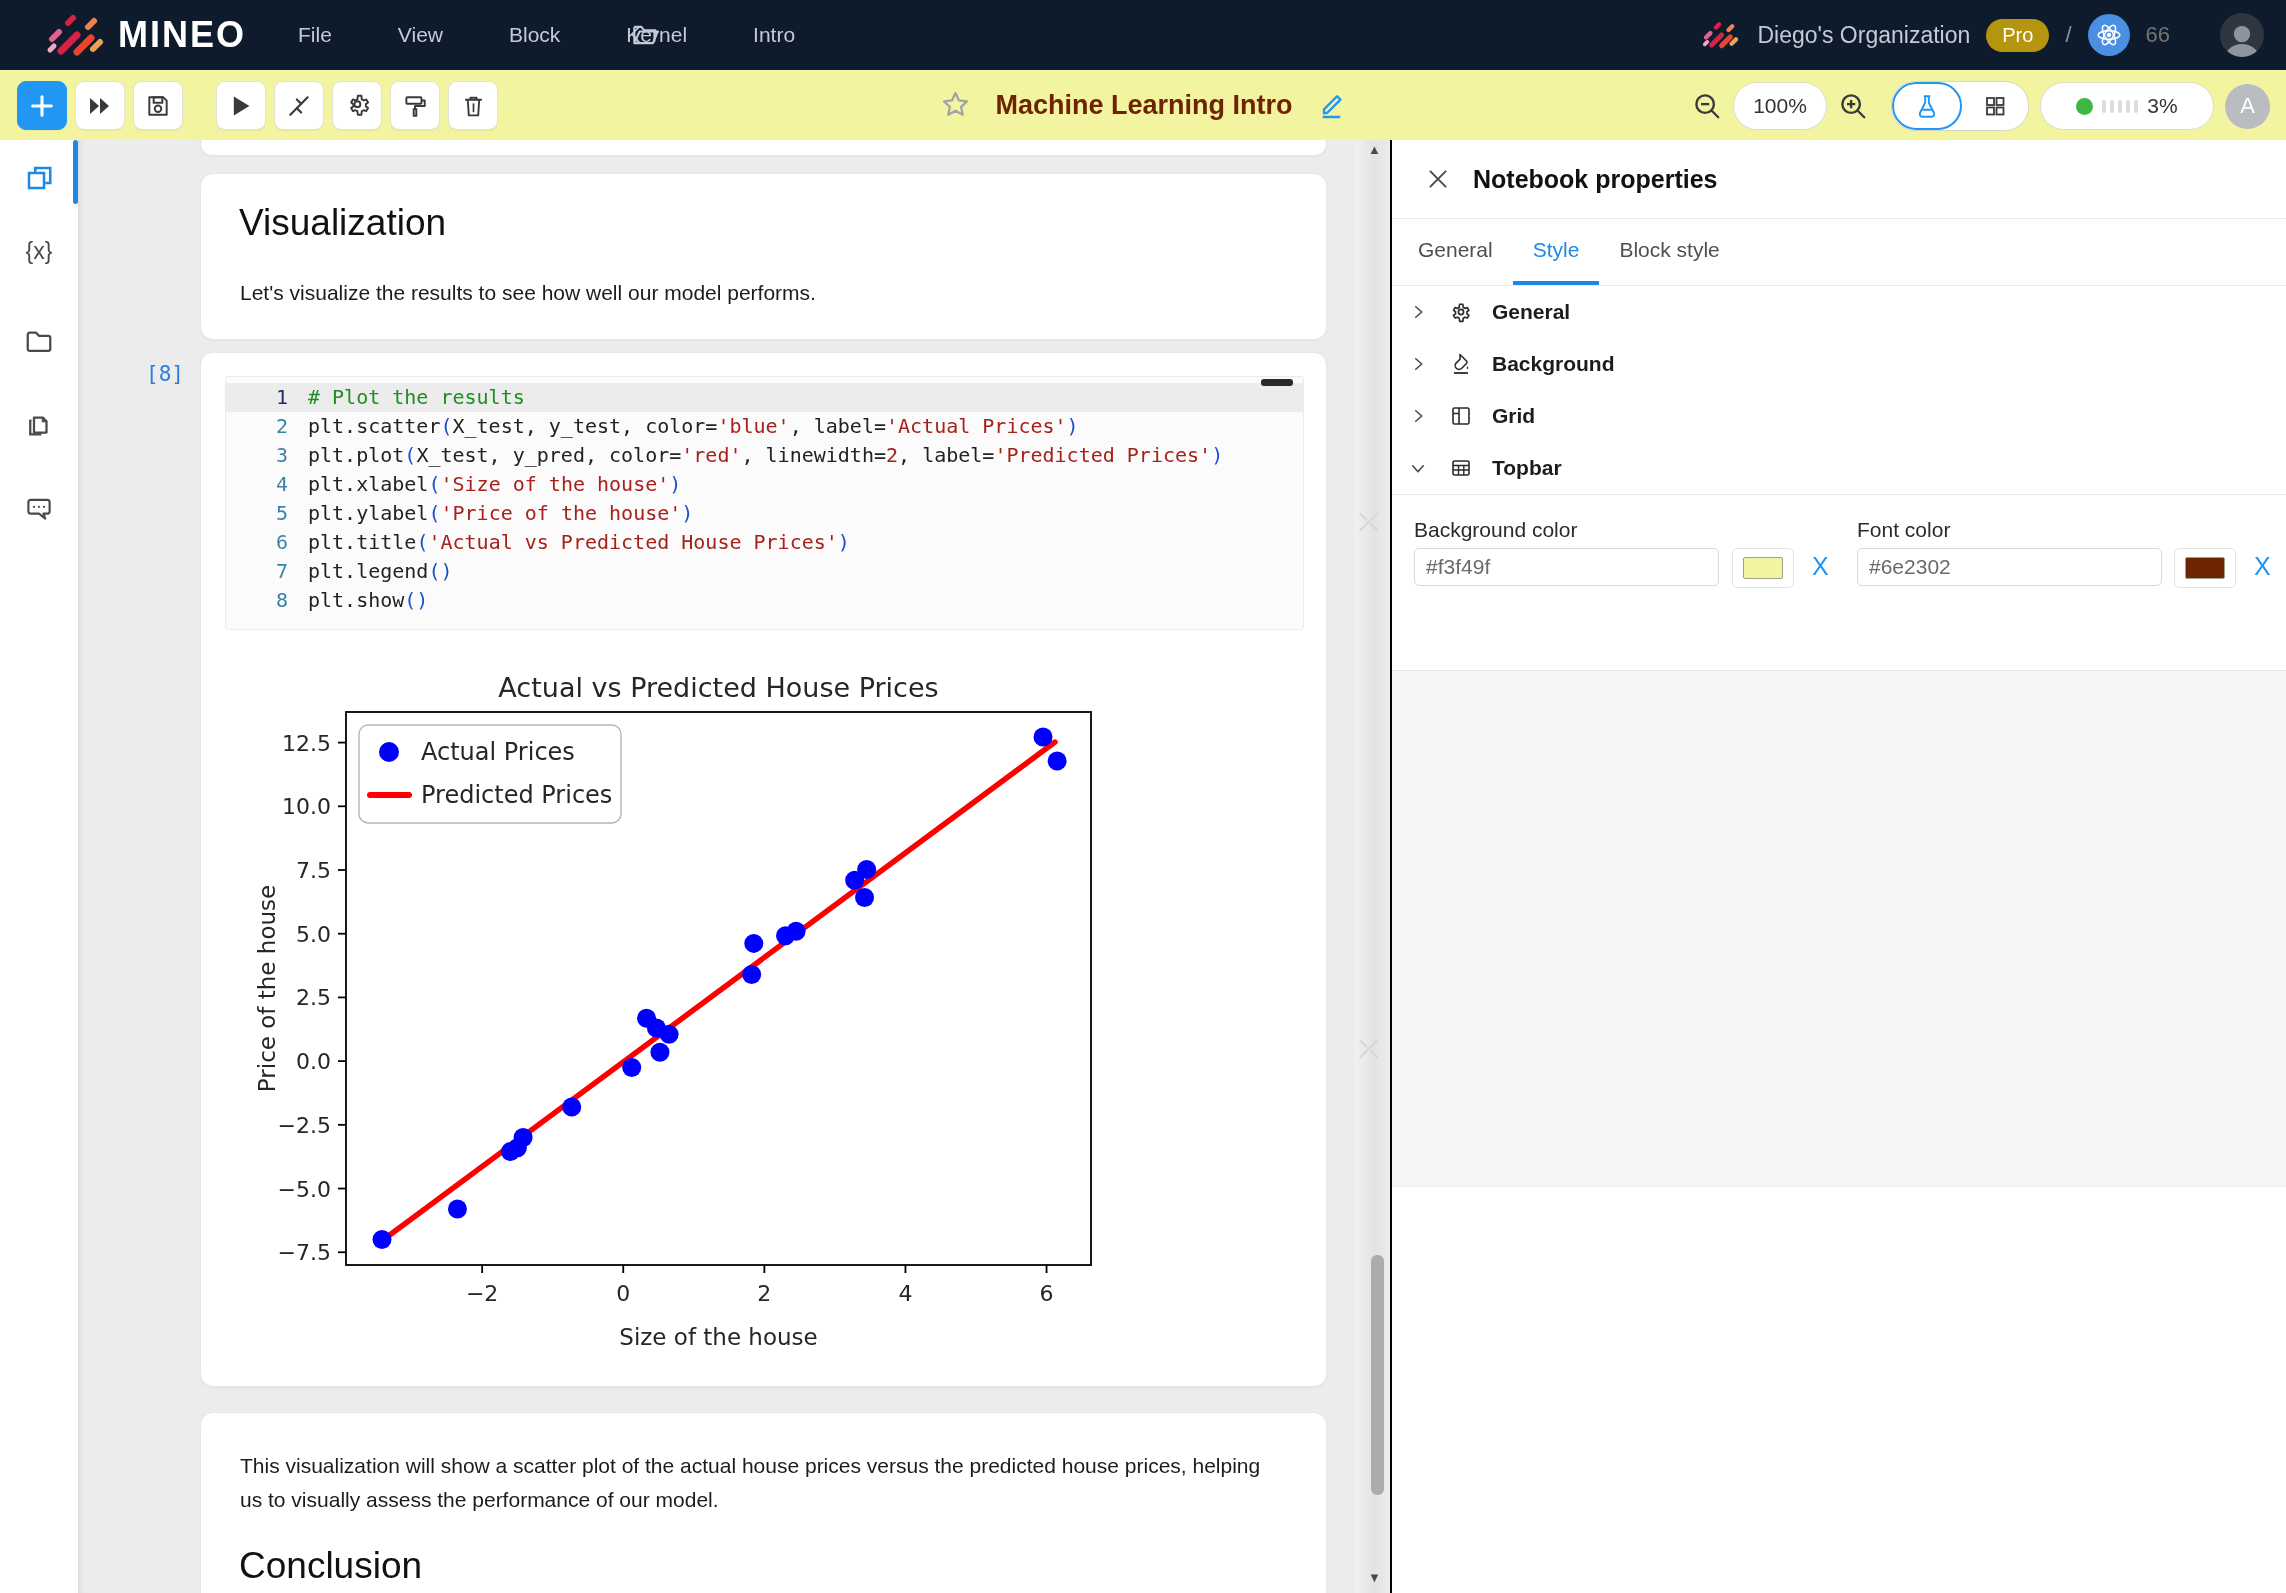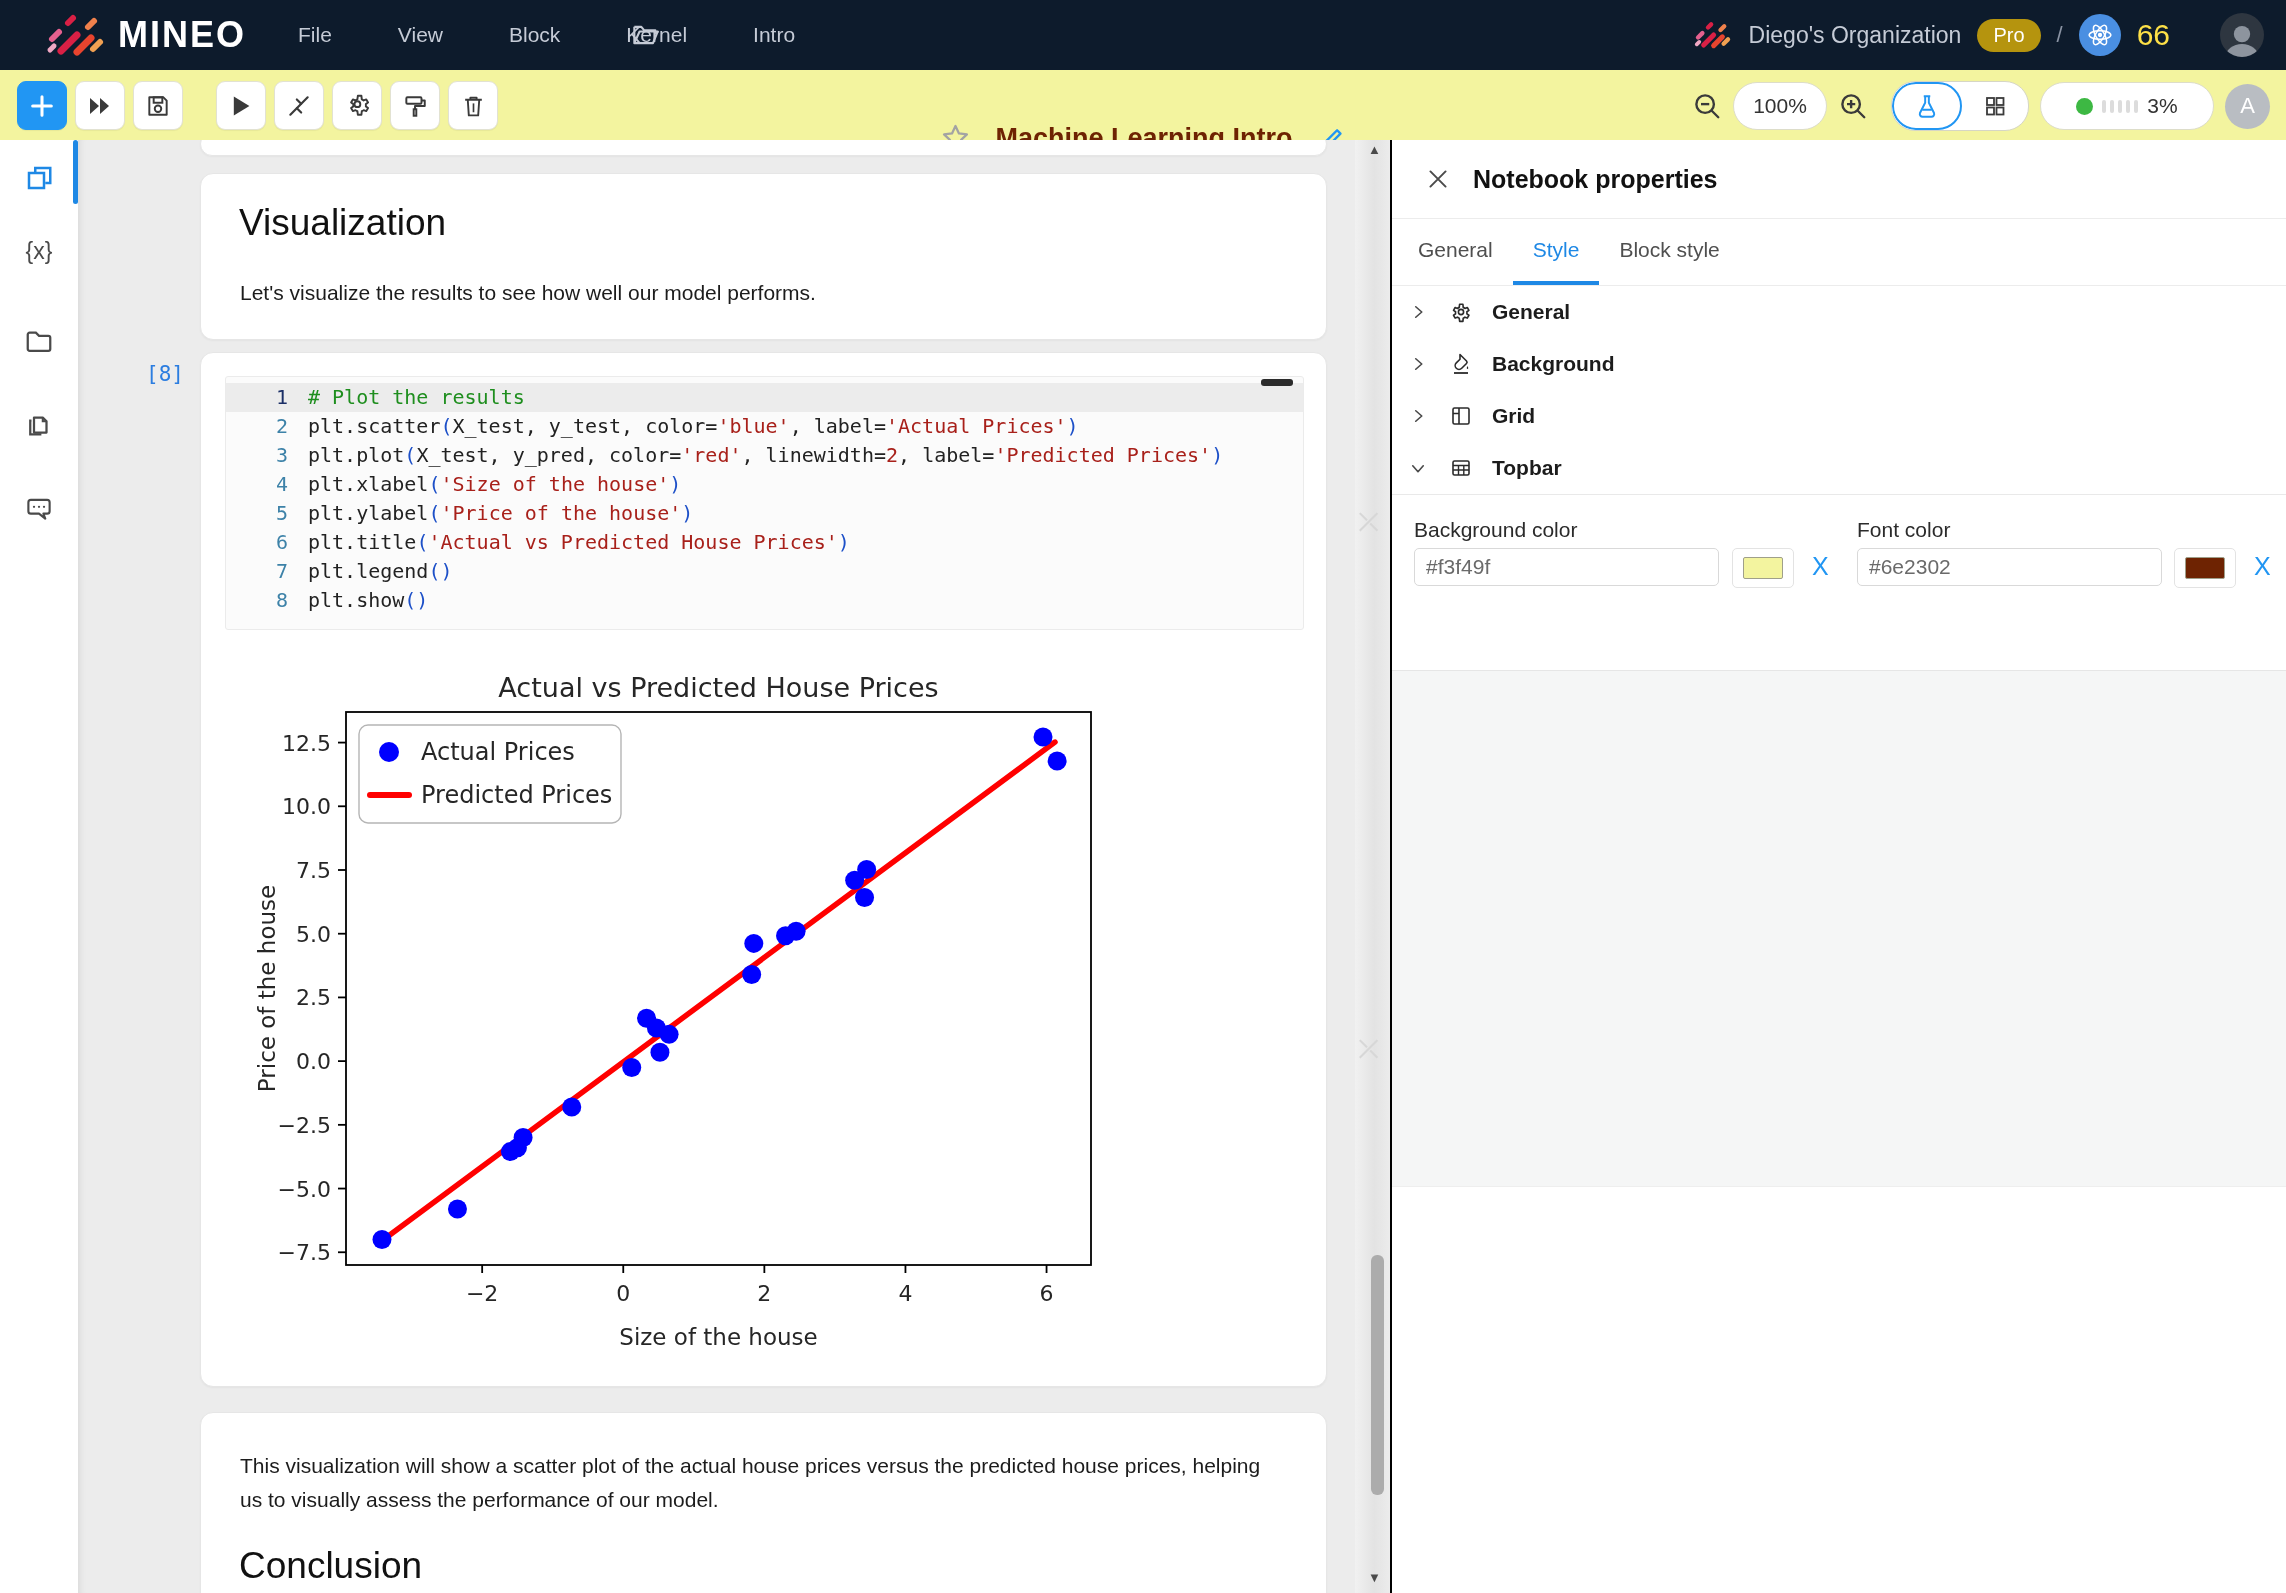--- a/index.html
+++ b/index.html
@@ -10,32 +10,32 @@
   
   #topbar{left:0;top:0;width:2286px;height:70px;background:#0d1b2c;display:flex;align-items:center;}
   .brand-text{color:#fff;font-size:36px;font-weight:bold;letter-spacing:2px;margin-left:14px;}
   #top-menus{display:flex;gap:66px;margin-left:52px;}
   .menu-item{color:#c5cbd6;font-size:21px;cursor:pointer;}
   #topbar-right{position:absolute;right:22px;top:0;height:70px;display:flex;align-items:center;gap:16px;}
   .org-name{color:#c5cbd6;font-size:23px;}
   .pro-badge{background:#b5940e;color:#fff;font-size:20px;border-radius:17px;padding:5px 16px;}
   .org-sep{color:#8a93a3;font-size:22px;}
   .atom-badge{width:42px;height:42px;border-radius:50%;background:#4a8fe2;display:flex;align-items:center;justify-content:center;}
-  .credits{color:#fde047;font-size:30px;}
+  .credits{color:#737373;font-size:22px;}
   .avatar-photo{width:44px;height:44px;border-radius:50%;background:#2e3640;margin-left:34px;overflow:hidden;display:flex;align-items:flex-end;justify-content:center;}
 
   
   #toolbar{left:0;top:70px;width:2286px;height:70px;}
   #toolbar-left{position:absolute;left:17px;top:11px;display:flex;gap:8px;}
   .tb-btn{width:48px;height:47px;background:#fff;border:1px solid #e2e2d2;border-radius:9px;
           display:flex;align-items:center;justify-content:center;box-shadow:0 1px 1px rgba(0,0,0,.05);cursor:pointer;}
   .tb-btn.primary{background:#2196f3;border-color:#2196f3;}
   .tb-gap{margin-left:25px;}
-  #toolbar-center{position:absolute;left:50%;top:0;height:84px;transform:translateX(-50%);
-                  display:flex;align-items:flex-end;gap:24px;}
+  #toolbar-center{position:absolute;left:50%;top:0;height:70px;transform:translateX(-50%);
+                  display:flex;align-items:center;gap:24px;}
   #doc-title{font-size:27px;font-weight:bold;white-space:nowrap;}
   #toolbar-right{position:absolute;right:16px;top:11px;display:flex;align-items:center;gap:11px;}
   .pill{background:#fff;border:1px solid #ddddc9;border-radius:24px;height:46px;display:flex;
         align-items:center;justify-content:center;font-size:21px;color:#333;}
   #zoom-pill{width:92px;}
   .seg-ctrl{display:flex;height:48px;border-radius:24px;overflow:hidden;border:1px solid #d6d6c5;background:#fff;}
   .seg{width:66px;display:flex;align-items:center;justify-content:center;cursor:pointer;}
   .seg.selected{border:2px solid #2196f3;border-radius:24px;}
   #status-pill{width:172px;gap:9px;cursor:pointer;}
   .green-dot{width:17px;height:17px;border-radius:50%;background:#3db843;}

